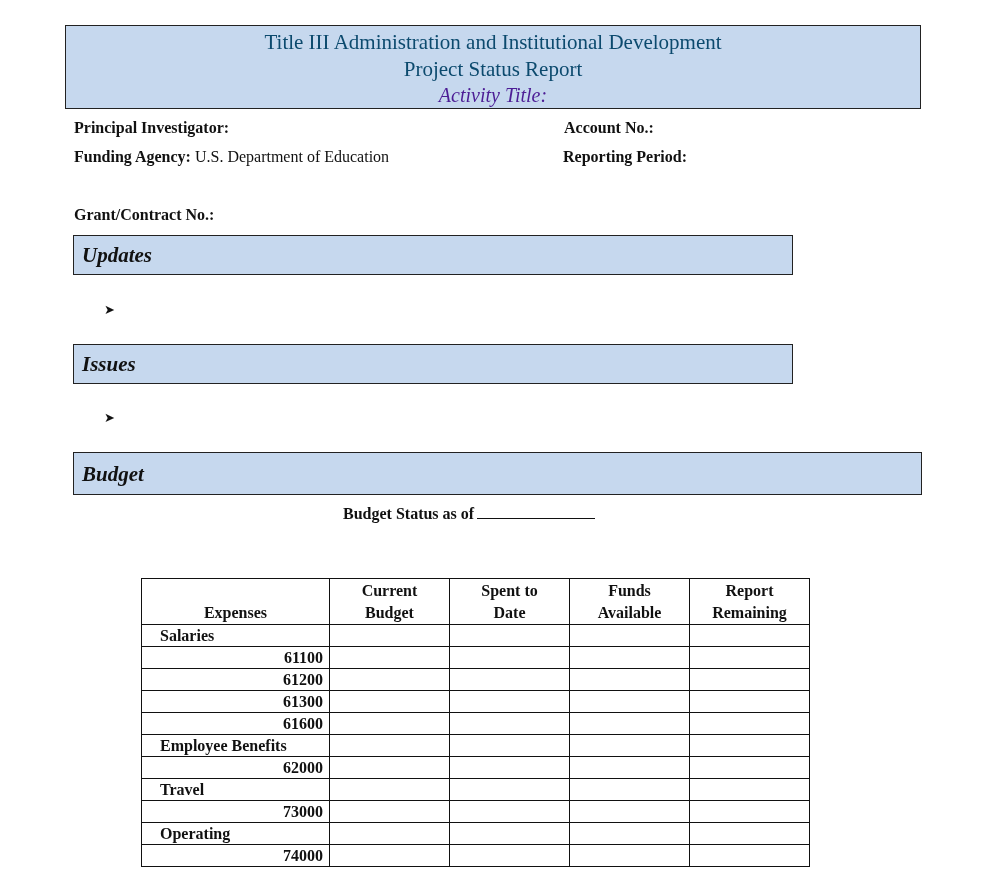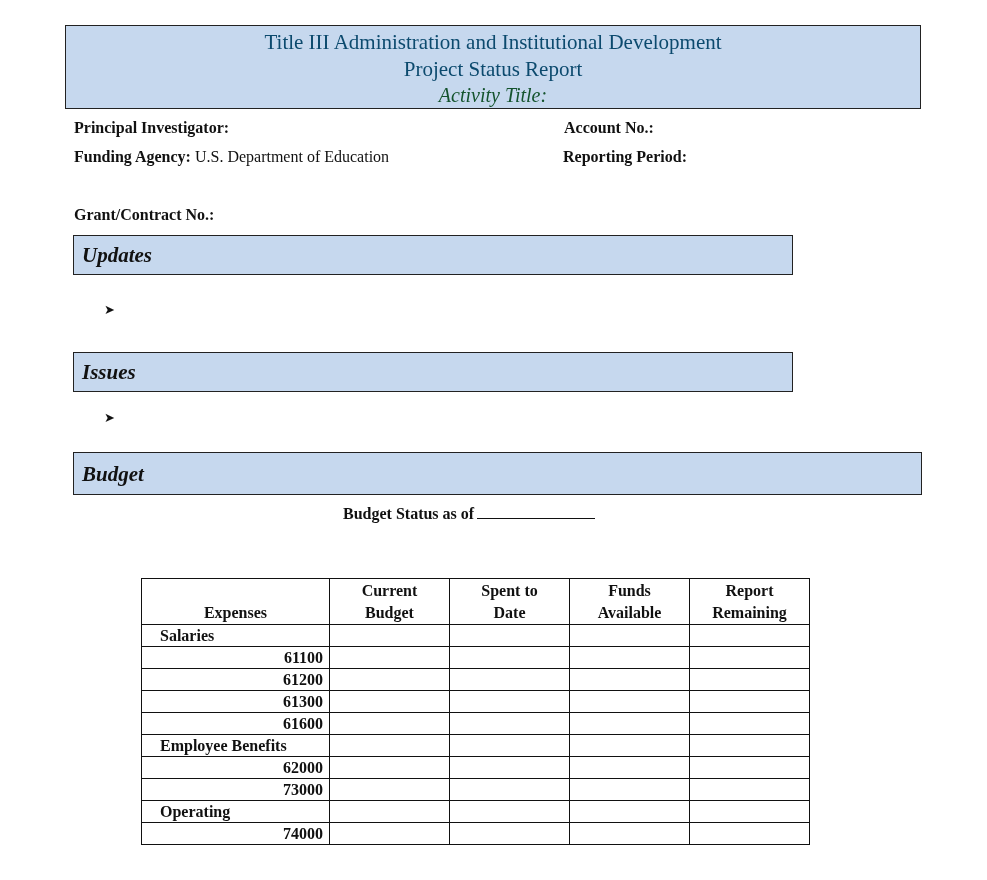--- a/index.html
+++ b/index.html
@@ -3,21 +3,21 @@
 <meta charset="utf-8">
 <style>
   html, body { margin: 0; padding: 0; background: #ffffff; }
   body { width: 987px; height: 880px; position: relative; overflow: hidden;
          font-family: "DejaVu Serif", "Liberation Serif", serif; color: #111; }
   .title-box { position: absolute; left: 65px; top: 25px; width: 856px; height: 84px;
                background: #c6d8ee; border: 1px solid #222; box-sizing: border-box;
                text-align: center; font-family: "Liberation Serif", serif; }
   .title-line { font-size: 21px; line-height: 27px; color: #0c4a6e; }
   .title-line.first { margin-top: 3px; }
-  .activity { font-style: italic; color: #14532d; font-size: 20px; line-height: 24px; }
+  .activity { font-style: italic; color: #4c1d95; font-size: 20px; line-height: 24px; }
 
   .meta { position: absolute; font-size: 16px; font-family: Liberation Serif, serif; }
   .meta b { font-weight: bold; }
   .meta .val { font-weight: normal; }
 
   .section-bar { position: absolute; left: 73px; width: 720px; height: 40px;
                  background: #c6d8ee; border: 1px solid #222; box-sizing: border-box;
                  font-family: "Liberation Serif", serif; font-style: italic; font-weight: bold;
                  font-size: 21px; line-height: 38px; padding-left: 8px; }
   .bullet { position: absolute; left: 104px; font-size: 13px; }
@@ -61,21 +61,21 @@
 <div class="meta" style="left:564px; top:119px;">
   <b>Account No.:</b>
 </div>
 <div class="meta" style="left:563px; top:148px;">
   <b>Reporting Period:</b>
 </div>
 
 <div class="section-bar" style="top:235px;">Updates</div>
 <div class="bullet" style="top:302px;">➤</div>
 
-<div class="section-bar" style="top:352px;">Issues</div>
+<div class="section-bar" style="top:344px;">Issues</div>
 <div class="bullet" style="top:410px;">➤</div>
 
 <div class="section-bar" style="top:452px; width:849px; height:43px; line-height:42px;">Budget</div>
 
 <div class="status-line">
   <span>Budget Status as of</span><span class="blank"></span>
 </div>
 
 <table class="budget">
   <colgroup>
@@ -153,20 +153,27 @@
         <td class="cell"></td>
       </tr>
       <tr>
         <td class="code">62000</td>
         <td class="cell"></td>
         <td class="cell"></td>
         <td class="cell"></td>
         <td class="cell"></td>
       </tr>
       <tr>
+        <td class="label">Travel</td>
+        <td class="cell"></td>
+        <td class="cell"></td>
+        <td class="cell"></td>
+        <td class="cell"></td>
+      </tr>
+      <tr>
         <td class="code">73000</td>
         <td class="cell"></td>
         <td class="cell"></td>
         <td class="cell"></td>
         <td class="cell"></td>
       </tr>
       <tr>
         <td class="label">Operating</td>
         <td class="cell"></td>
         <td class="cell"></td>

